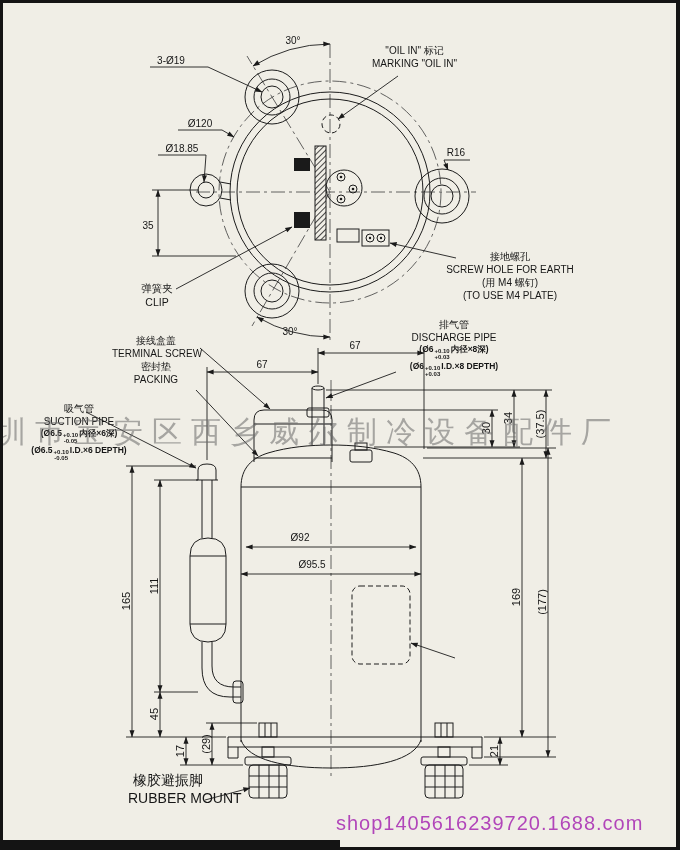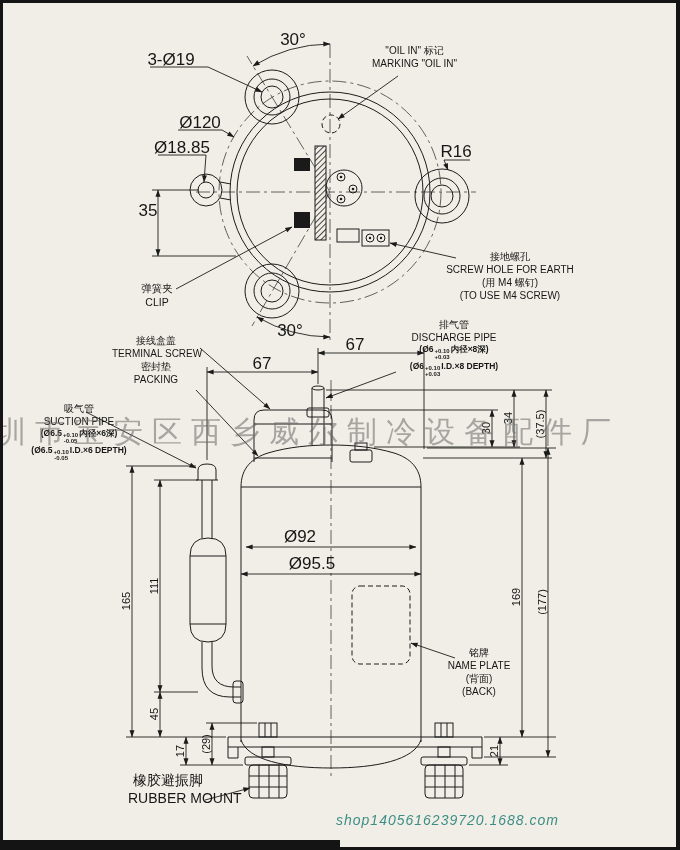--- a/index.html
+++ b/index.html
@@ -1,25 +1,25 @@
 <!DOCTYPE html>
 <html><head>
 <meta charset="utf-8">
 <style>
   html,body{margin:0;padding:0;background:#cfcdc6;}
   .page{position:relative;width:680px;height:850px;background:#f0eee6;overflow:hidden;
         font-family:"Liberation Sans","DejaVu Sans",sans-serif;color:#161616;}
   .page > svg{position:absolute;left:0;top:0;}
   .lbl{position:absolute;line-height:1.3;text-align:center;white-space:nowrap;font-size:10.5px;}
-  .dim{position:absolute;transform:translate(-50%,-50%);font-size:17px;white-space:nowrap;}
+  .dim{position:absolute;transform:translate(-50%,-50%);font-size:10px;white-space:nowrap;}
   .vdim{position:absolute;transform:translate(-50%,-50%) rotate(-90deg);font-size:11px;white-space:nowrap;}
   .spec{font-size:8.5px;line-height:1.35;font-weight:bold;}
   .tol{display:inline-flex;flex-direction:column;font-size:6px;line-height:1.05;vertical-align:-1px;margin:0 1px;}
   .wm-main{position:absolute;left:-4px;top:412px;font-size:30px;letter-spacing:9px;color:#6a6a6a;opacity:.55;white-space:nowrap;}
-  .wm-shop{position:absolute;left:336px;top:812px;font-size:14px;color:#0f766e;opacity:.8;white-space:nowrap;letter-spacing:1px;font-style:italic;}
+  .wm-shop{position:absolute;left:336px;top:812px;font-size:20px;color:#a21caf;opacity:.8;white-space:nowrap;letter-spacing:1px;}
   .frame{position:absolute;background:#141414;}
   
   .ln{stroke:#1c1c1c;stroke-width:1;fill:none;}
   .dl{stroke:#1c1c1c;stroke-width:.9;fill:none;}
   .cl{stroke:#3c3c3c;stroke-width:.8;fill:none;stroke-dasharray:14 4 3 4;}
   .dash{stroke:#1c1c1c;stroke-width:1;fill:none;stroke-dasharray:5 3;}
   .solid{fill:#1a1a1a;stroke:none;}
 </style>
 </head>
 <body>
@@ -204,37 +204,37 @@
       <line class="dl" x1="205" y1="800" x2="250" y2="788" marker-end="url(#ma)"></line>
     </g>
   </svg>
 
   <div class="dim" style="left:171px;top:60px">3-Ø19</div>
   <div class="dim" style="left:293px;top:40px">30°</div>
   <div class="dim" style="left:290px;top:331px">30°</div>
   <div class="dim" style="left:200px;top:123px">Ø120</div>
   <div class="dim" style="left:182px;top:148px">Ø18.85</div>
   <div class="dim" style="left:456px;top:152px">R16</div>
-  <div class="dim" style="left:148px;top:211px">35</div>
+  <div class="dim" style="left:148px;top:225px">35</div>
 
   <div class="lbl" style="left:372px;top:44px;font-size:10px">
     <div>"OIL IN" 标记</div>
     <div>MARKING "OIL IN"</div>
   </div>
 
   <div class="lbl" style="left:134px;top:282px;min-width:46px">
     <div>弹簧夹</div>
     <div>CLIP</div>
   </div>
 
   <div class="lbl" style="left:446px;top:250px;width:128px;font-size:10px">
     <div>接地螺孔</div>
     <div>SCREW HOLE FOR EARTH</div>
     <div>(用 M4 螺钉)</div>
-    <div>(TO USE M4 SCREW)</div>
+    <div>(TO USE M4 PLATE)</div>
   </div>
 
   <div class="lbl" style="left:112px;top:334px;width:88px;font-size:10px">
     <div>接线盒盖</div>
     <div>TERMINAL SCREW</div>
     <div>密封垫</div>
     <div>PACKING</div>
   </div>
 
   <div class="lbl" style="left:14px;top:402px;width:130px;font-size:10px">
@@ -256,26 +256,20 @@
     <div class="spec"><span>(Ø6</span><span class="tol">
           <span>+0.10</span>
           <span>+0.03</span>
         </span><span>内径×8深)</span></div>
     <div class="spec"><span>(Ø6</span><span class="tol">
           <span>+0.10</span>
           <span>+0.03</span>
         </span><span>I.D.×8 DEPTH)</span></div>
   </div>
 
-  <div class="lbl" style="left:443px;top:646px;width:72px;font-size:10px">
-    <div>铭牌</div>
-    <div>NAME PLATE</div>
-    <div>(背面)</div>
-    <div>(BACK)</div>
-  </div>
 
   <div class="lbl" style="left:128px;top:771px;width:80px;font-size:14px">
     <div>橡胶避振脚</div>
     <div>RUBBER MOUNT</div>
   </div>
 
   <div class="dim" style="left:355px;top:345px">67</div>
   <div class="dim" style="left:262px;top:364px">67</div>
   <div class="dim" style="left:300px;top:537px">Ø92</div>
   <div class="dim" style="left:312px;top:564px">Ø95.5</div>

